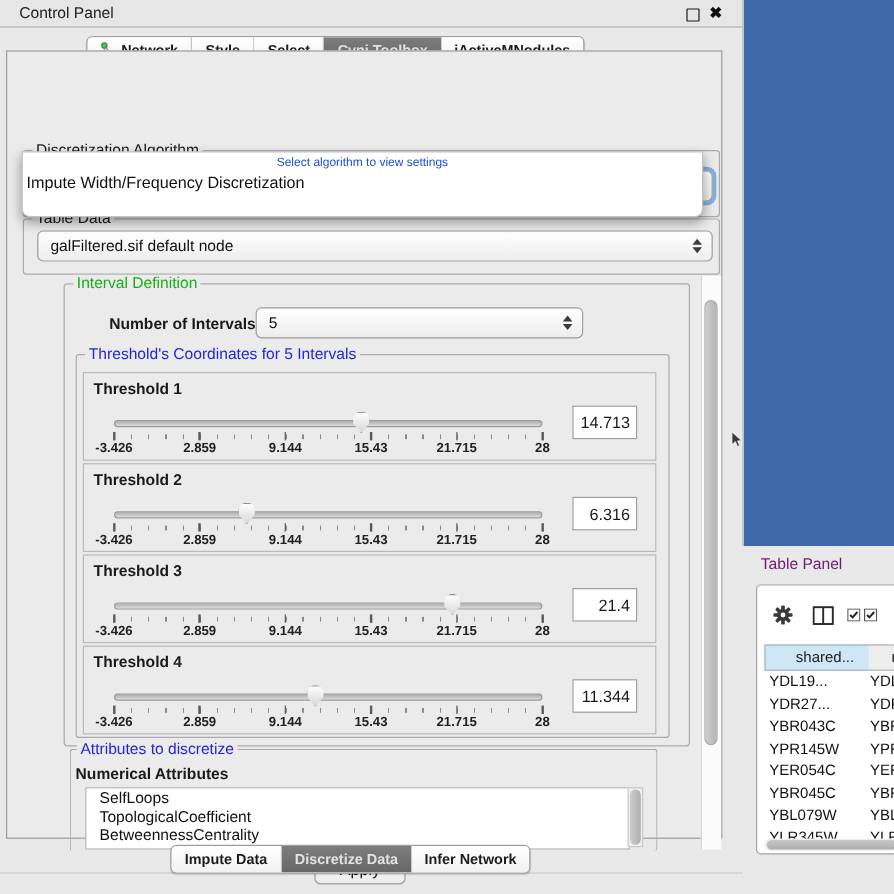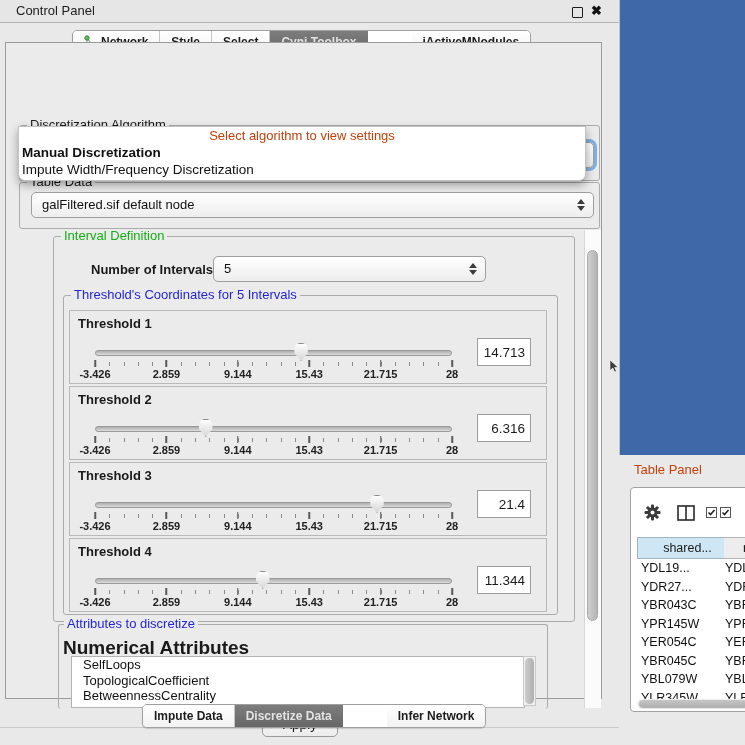--- a/index.html
+++ b/index.html
@@ -9,21 +9,21 @@
 
   
   #cp-titlebar{left:0;top:0;width:619px;height:22px;background:#e6e6e6;border-bottom:1px solid #b3b3b3;}
   #cp-title{left:16px;top:3px;font-size:13px;color:#202020;}
   #float-btn{left:572px;top:7px;width:9px;height:9px;border:1.6px solid #1c1c1c;border-radius:1px;}
   #close-btn{left:591px;top:3px;font-size:13px;font-weight:bold;color:#111;}
 
   
   .capsule{display:flex;align-items:stretch;background:#fff;border:1px solid #9f9f9f;border-radius:5px;overflow:hidden;box-shadow:0 1px 1px rgba(0,0,0,.15);}
   .seg{display:flex;align-items:center;gap:5px;padding:0 11px;font-size:12px;font-weight:600;color:#1c1c1c;background:linear-gradient(#ffffff,#f2f2f2);border-right:1px solid #c4c4c4;white-space:nowrap;}
-  .seg:last-child{border-right:none;margin-left:44px;}
+  .seg:last-child{border-right:none;}
   .seg.selected{background:linear-gradient(#7d7d7d,#676767);color:#e3e3e3;border-right:none;}
   #top-tabs{left:72px;top:30px;height:21px;}
   #bottom-tabs{left:142px;top:704px;height:22px;}
 
   
   #content-panel{left:5px;top:42px;width:595px;height:655px;background:#ebebeb;border:1px solid #9c9c9c;}
 
   .groupbox{position:absolute;border:1px solid #ababab;border-radius:3px;}
   .group-title{position:absolute;top:-8px;left:7px;background:#ebebeb;padding:0 3px;font-size:13px;line-height:14px;white-space:nowrap;}
   .gt-green{color:#16ae16;}
@@ -31,59 +31,59 @@
 
   .combo{position:absolute;background:linear-gradient(#ffffff,#ededed);border:1px solid #9f9f9f;border-radius:5px;font-size:13px;color:#111;line-height:24px;padding-left:10px;box-sizing:border-box;}
   .stepper{position:absolute;right:7px;top:50%;transform:translateY(-50%);width:9px;height:14px;}
   .stepper:before,.stepper:after{content:"";position:absolute;left:0;border-left:4.5px solid transparent;border-right:4.5px solid transparent;}
   .stepper:before{top:1px;border-bottom:5px solid #3c3c3c;}
   .stepper:after{bottom:1px;border-top:5px solid #3c3c3c;}
   .focus-ring{box-shadow:0 0 0 3px rgba(90,156,227,.75);}
 
   
   #algo-popup{left:12px;top:83px;width:566px;height:53px;background:#fff;border:1px solid #c2c2c2;border-radius:0 0 7px 7px;box-shadow:0 4px 10px rgba(0,0,0,.35);z-index:60;overflow:hidden;}
-  #algo-placeholder{height:17px;line-height:18px;text-align:center;color:#c2410c;font-size:13px;}
+  #algo-placeholder{height:17px;line-height:18px;text-align:center;color:#1d4ed8;font-size:10px;}
   .algo-item{height:17px;line-height:17px;padding-left:3px;font-size:13.5px;color:#111;white-space:nowrap;}
   .algo-item.hl{font-weight:bold;}
 
   
   #v-scroll{left:578px;top:187px;width:16px;height:478px;background:#fbfbfb;border-left:1px solid #d6d6d6;}
   #v-thumb{left:2px;top:20px;width:11px;height:371px;background:linear-gradient(to right,#cfcfcf,#b4b4b4);border-radius:6px;border:1px solid #a8a8a8;box-sizing:border-box;}
 
   
   #threshold-list{position:absolute;left:63px;top:267px;width:478px;display:flex;flex-direction:column;gap:2px;}
   .threshold-panel{position:relative;height:72px;background:#ebebeb;border:1px solid #b9b9b9;}
   .t-title{position:absolute;left:8px;top:5px;font-weight:bold;font-size:13px;}
   .t-slider{position:absolute;left:25px;top:0;width:357px;height:72px;}
   .t-track{position:absolute;left:0;top:39px;width:357px;height:6px;border-radius:4px;background:linear-gradient(#adadad,#dcdcdc);border:1px solid #9a9a9a;box-sizing:border-box;}
   .t-thumb{position:absolute;top:32px;width:16px;height:18px;background:linear-gradient(#fdfdfd,#d8d8d8);border:1px solid #8b8b8b;box-sizing:border-box;clip-path:polygon(8% 28%,20% 8%,40% 0,60% 0,80% 8%,92% 28%,92% 55%,50% 100%,8% 55%);}
   .t-ticks{position:absolute;left:0;top:49px;width:357px;height:7px;background:repeating-linear-gradient(to right,#8a8a8a 0 1px,transparent 1px 14.28px);background-size:357.5px 4px;background-position:0 2px;background-repeat:no-repeat;}
   .t-major{position:absolute;top:0;width:1.5px;height:7px;background:#5a5a5a;transform:translateX(-50%);}
   .t-ticklabel{position:absolute;top:57px;transform:translateX(-50%);font-size:11px;font-weight:bold;color:#222;white-space:nowrap;}
   .t-value{position:absolute;left:407px;top:27px;width:54px;height:28px;background:#fff;border:1px solid #9e9e9e;font-size:13.5px;line-height:28px;text-align:right;padding-right:5px;box-sizing:border-box;}
 
   
-  #num-attr-label{left:57px;top:594px;font-weight:bold;font-size:19px;}
+  #num-attr-label{left:57px;top:594px;font-weight:bold;font-size:13px;}
   #attr-list{left:65px;top:613px;width:452px;height:50px;background:#fff;border:1px solid #b3b3b3;overflow:hidden;}
   .attr-item{height:15.5px;line-height:15.5px;padding-left:11px;font-size:13px;color:#111;white-space:nowrap;}
   #attr-scroll{left:517px;top:613px;width:13px;height:50px;background:#f0f0f0;border:1px solid #c8c8c8;box-sizing:border-box;}
   #attr-thumb{left:1px;top:1px;width:9px;height:46px;background:linear-gradient(to right,#cdcdcd,#aeaeae);border-radius:5px;}
 
   #apply-btn{left:256px;top:671px;width:74px;height:21px;background:linear-gradient(#ffffff,#ebebeb);border:1px solid #9a9a9a;border-radius:5px;font-size:13.5px;text-align:center;line-height:20px;}
   #bottom-line{left:0;top:727px;width:619px;height:0;border-top:1px solid #cbcbcb;}
 
   
   #cursor{left:610px;top:360px;width:10px;height:13px;}
 
   
   #desktop{left:619px;top:0;width:126px;height:455px;background:#3e68a8;border-left:1px solid #c4c4c4;}
 
   
   #table-area{left:619px;top:455px;width:126px;height:290px;background:#e9e9e9;}
-  #table-title{left:15px;top:7px;font-size:13px;color:#c2410c;}
+  #table-title{left:15px;top:7px;font-size:13px;color:#701a75;}
   #table-box{left:11px;top:32px;width:120px;height:223px;background:#fff;border:1px solid #a2a2a2;border-radius:4px 0 0 4px;}
   .th-cell{position:absolute;top:49px;height:22px;box-sizing:border-box;font-size:12.5px;line-height:21px;}
   #th-1{left:6px;width:101px;background:#cfe7f5;border:1px solid #9db6c6;text-align:center;}
   #th-2{left:93px;width:40px;background:#ededed;border:1px solid #b5b5b5;border-left:none;padding-left:19px;}
   #table-rows{position:absolute;left:6px;top:71px;width:127px;height:140px;overflow:hidden;}
   .t-row{height:18.5px;line-height:18.5px;font-size:12.5px;color:#111;white-space:nowrap;}
   .t-c1{display:inline-block;width:88px;padding-left:4px;box-sizing:border-box;}
   .t-c2{display:inline-block;}
   #h-scroll{left:6px;top:211px;width:112px;height:10px;background:#ececec;border-radius:5px;}
   #h-thumb{left:2px;top:1px;width:108px;height:8px;background:linear-gradient(#c6c6c6,#adadad);border-radius:4px;}
@@ -143,21 +143,20 @@
     <div class="groupbox" style="left:13px;top:139px;width:579px;height:45px;">
       <span class="group-title">Table Data</span>
       <div class="combo" style="left:11px;top:9px;width:563px;height:26px;">
         <span>galFiltered.sif default node</span>
         <span class="stepper"></span>
       </div>
     </div>
 
     <div id="algo-popup" class="abs">
       <div id="algo-placeholder">Select algorithm to view settings</div>
-      <div class="algo-item hl">Manual Discretization</div>
       <div class="algo-item">Impute Width/Frequency Discretization</div>
     </div>
 
     <div id="v-scroll" class="abs">
       <div id="v-thumb" class="abs"></div>
     </div>
 
     <div class="groupbox" style="left:47px;top:193px;width:520px;height:384px;">
       <span class="group-title gt-green">Interval Definition</span>
     </div>

